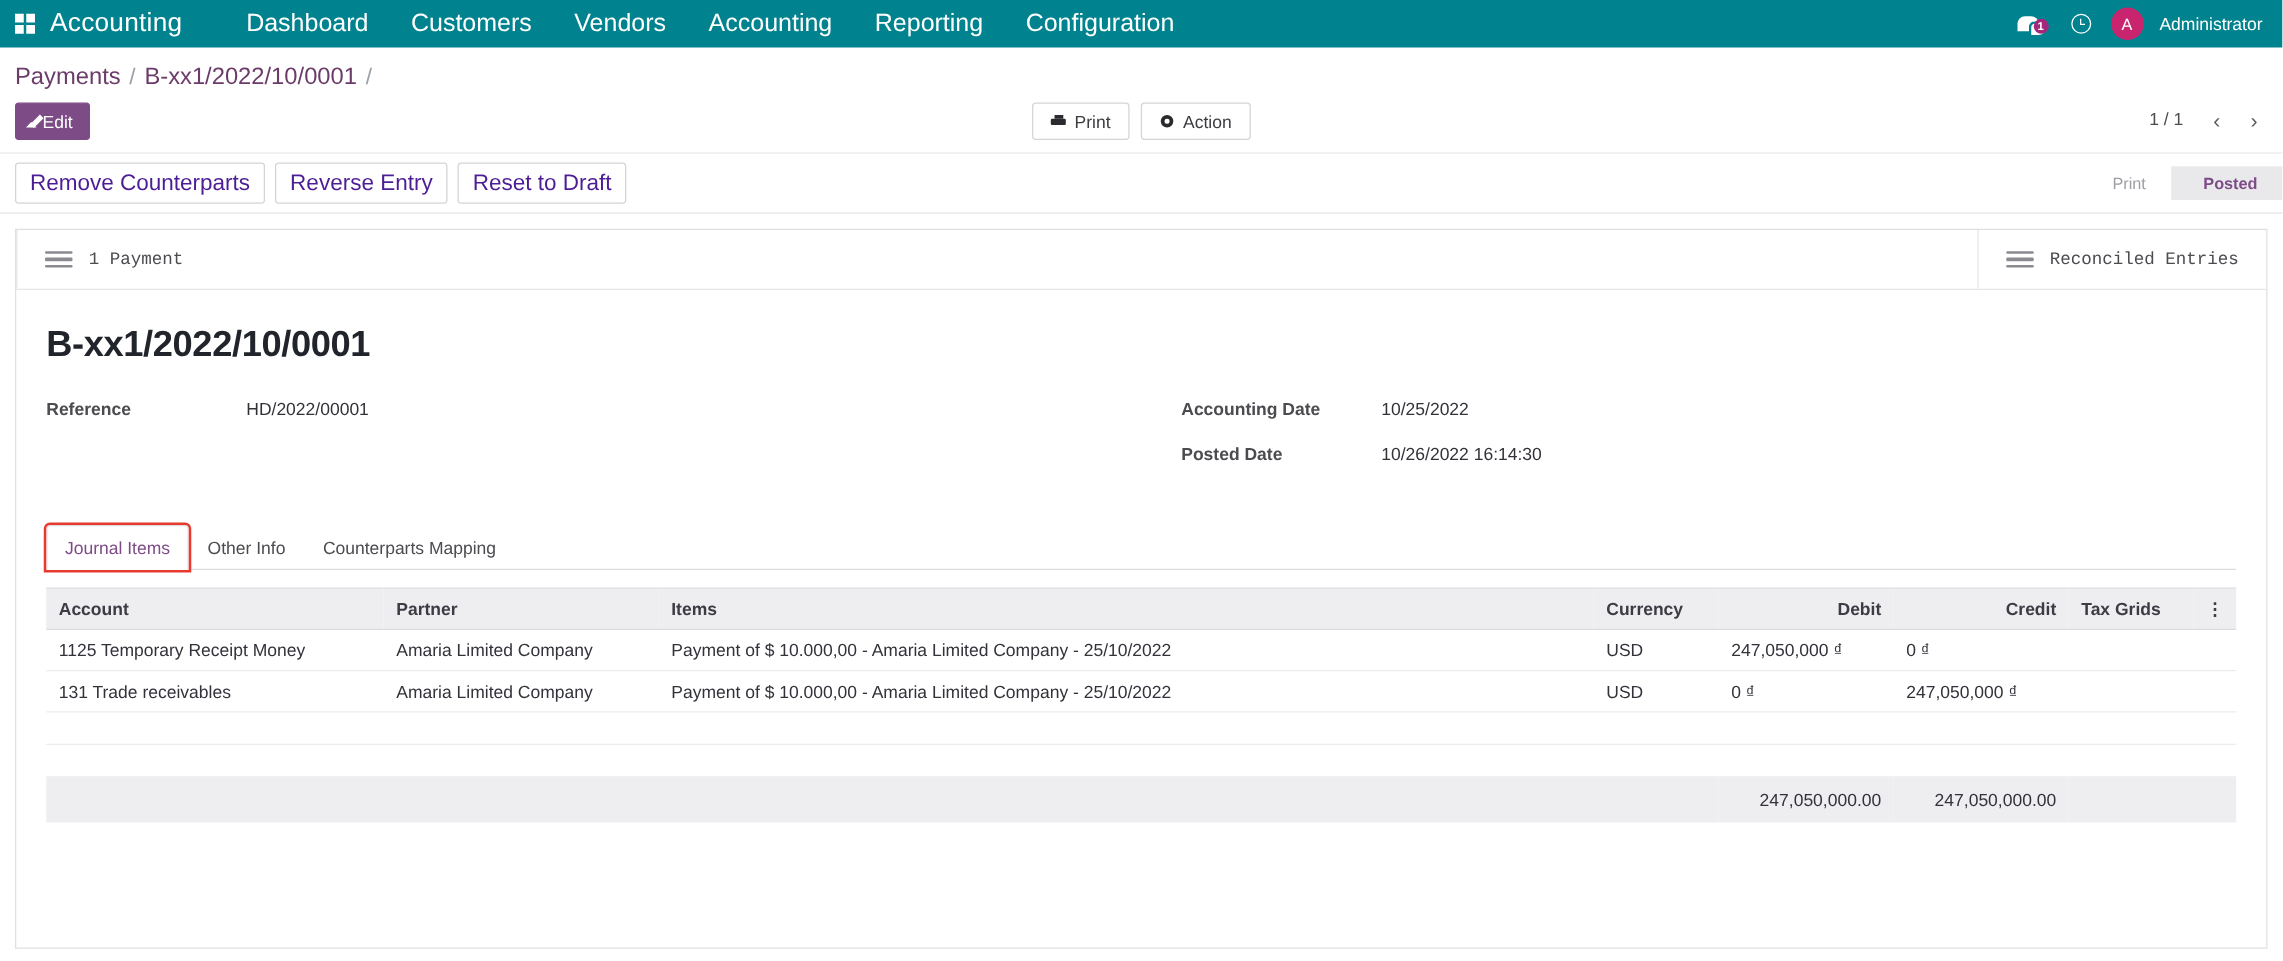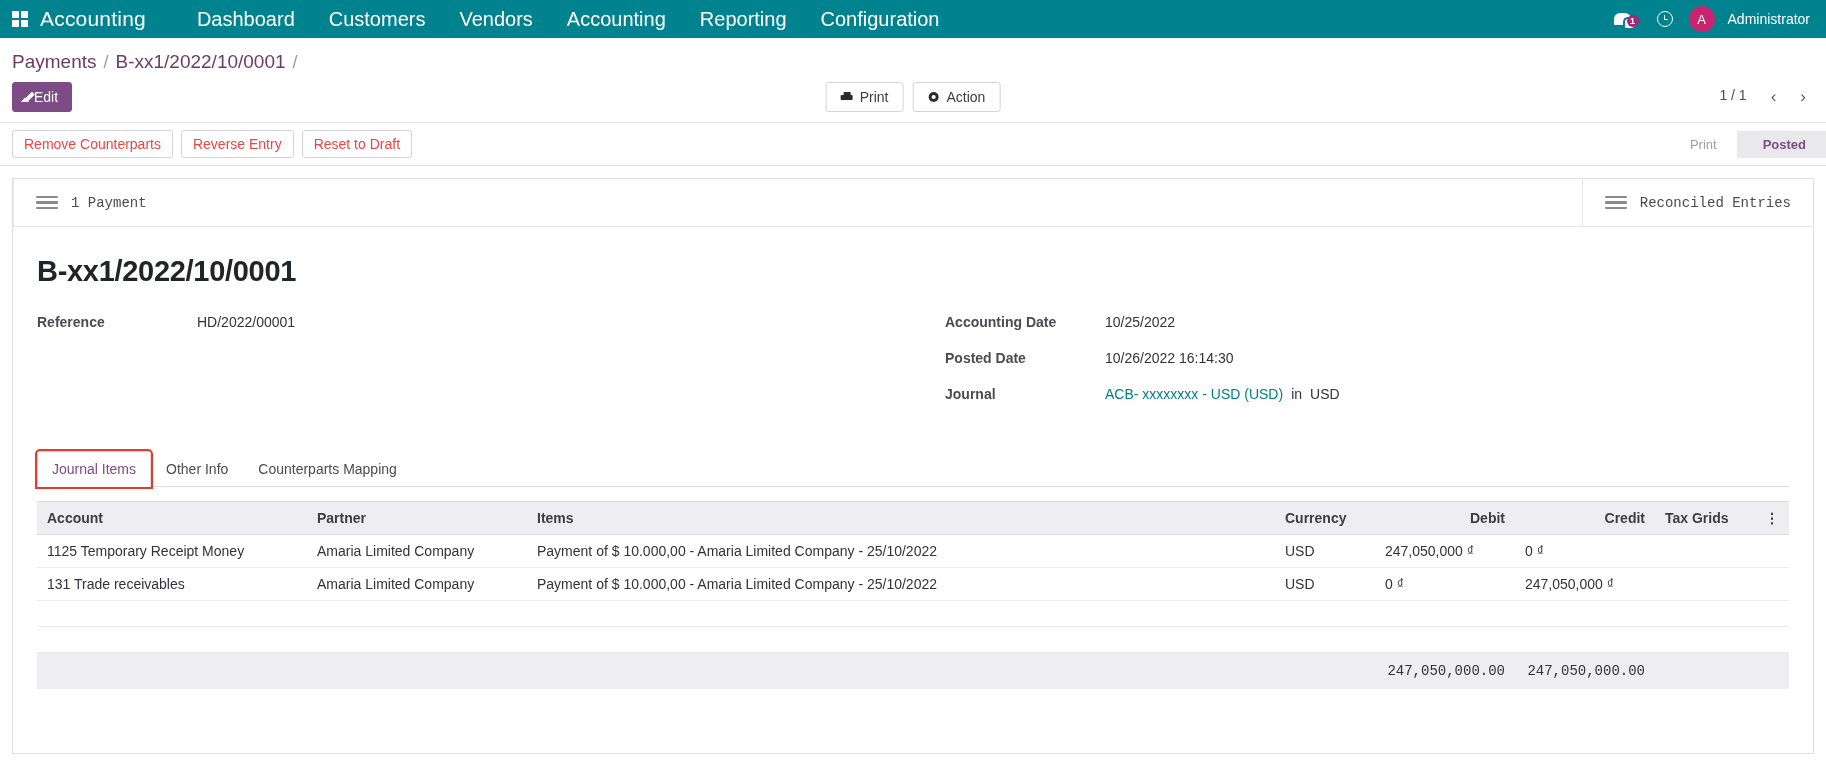--- a/index.html
+++ b/index.html
@@ -254,22 +254,22 @@
     align-items: center;
     padding: 7px 0 7px 12px;
     border-bottom: 1px solid #dfdfe0;
     background: #ffffff;
     min-height: 39px;
   }
   .sb-btn {
     background: #ffffff;
     border: 1px solid #d4d4d8;
     border-radius: 3px;
-    font-size: 14px;
-    color: #ef4444;
+    font-size: 18px;
+    color: #4c1d95;
     padding: 5px 11px;
     margin-right: 8px;
     cursor: pointer;
     white-space: nowrap;
   }
   .stages {
     margin-left: auto;
     display: flex;
     align-items: stretch;
     height: 27px;
@@ -445,21 +445,20 @@
   .opt-col { width: 26px; text-align: center !important; color: #6b6b72; cursor: pointer; }
   tr.empty td { height: 26px; border-bottom: 1px solid #ececee; }
   tfoot td {
     background: #eeeef0;
     border-top: 1px solid #dcdce0;
     padding: 10px;
     font-size: 14px;
     color: #32323a;
     text-align: right;
     white-space: nowrap;
-    font-family: Liberation Mono, monospace;
   }
 </style>
 </head>
 <body>
 
 <div class="navbar">
   <div class="apps-grid">
     <span class="g">
       <i></i>
         <i></i>
@@ -563,26 +562,20 @@
         </div>
 
         <div class="fcol right">
           <div class="frow">
             <div class="flabel">Accounting Date</div>
             <div class="fvalue">10/25/2022</div>
           </div>
           <div class="frow">
             <div class="flabel">Posted Date</div>
             <div class="fvalue">10/26/2022 16:14:30</div>
-          </div>
-          <div class="frow">
-            <div class="flabel">Journal</div>
-            <div class="fvalue flink">ACB- xxxxxxxx - USD (USD)</div>
-            <div class="fvalue fin">in</div>
-            <div class="fvalue">USD</div>
           </div>
         </div>
       </div>
 
       <div class="tabs">
         <div class="tab active tab-highlight">Journal Items</div>
         <div class="tab">Other Info</div>
         <div class="tab">Counterparts Mapping</div>
       </div>
 

